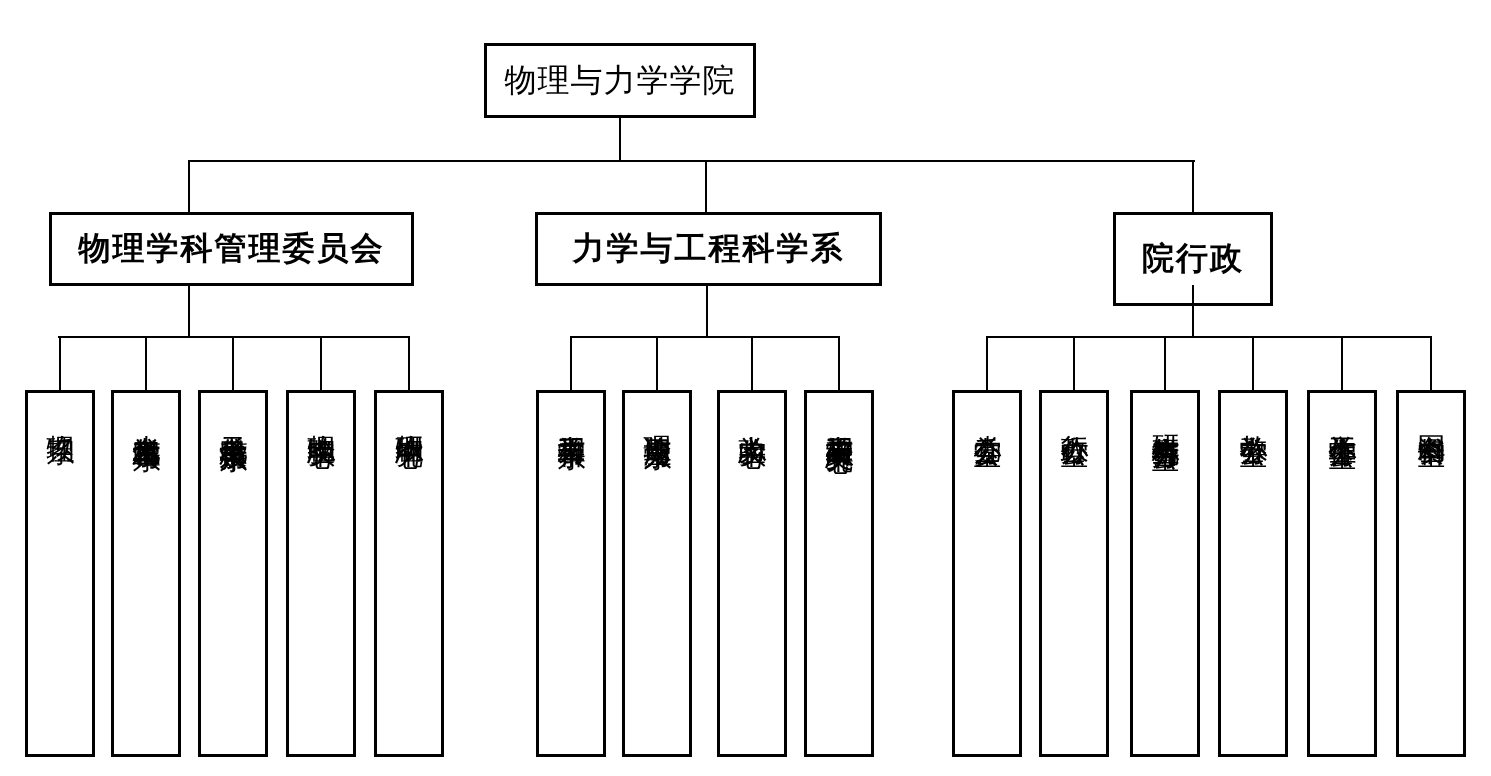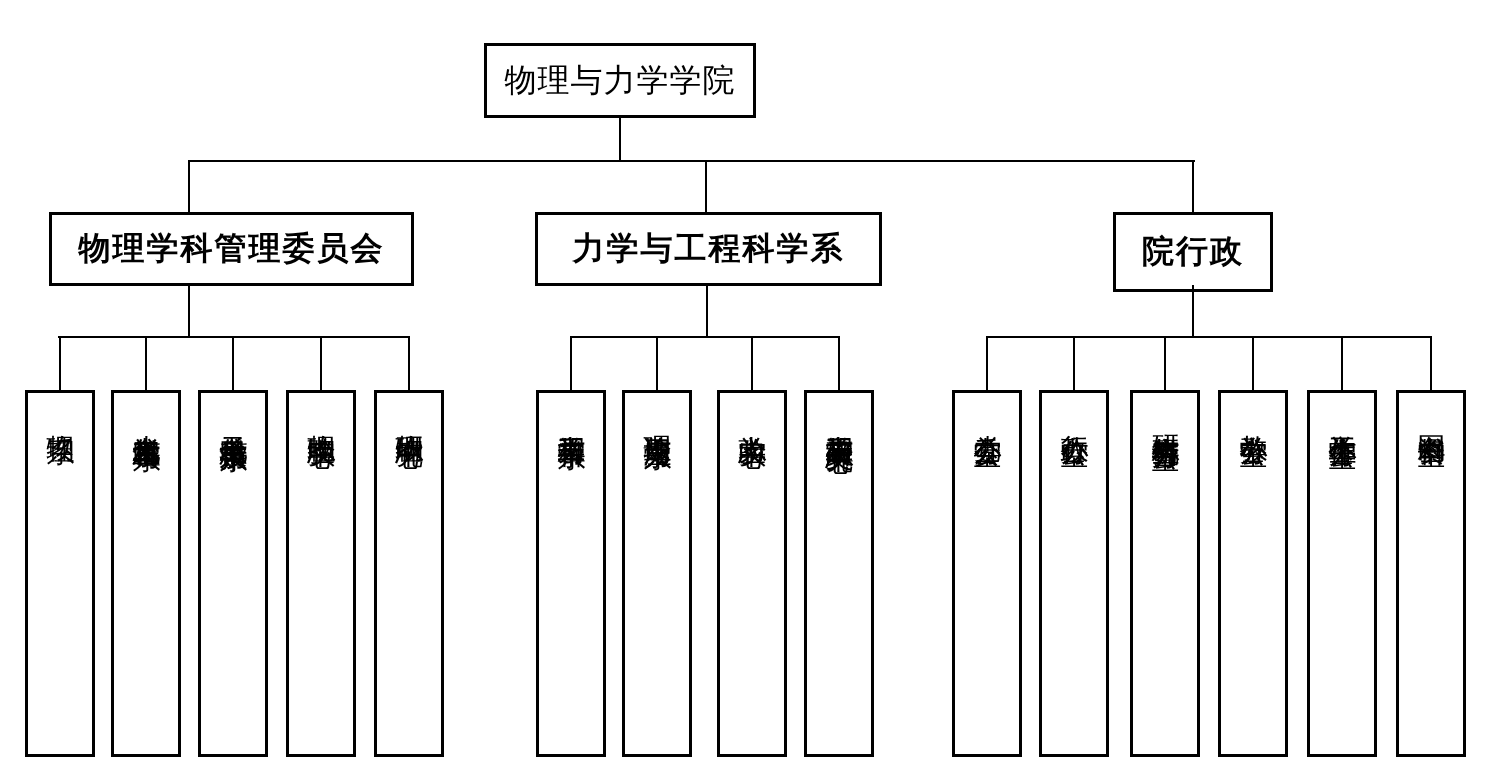--- a/index.html
+++ b/index.html
@@ -50,21 +50,21 @@
   <div class="node node-h" style="left:484px; top:43px; width:272px; height:75px;">物理与力学学院</div>
 
   <div class="line" style="left:619px; top:117px; width:2px; height:44px;"></div>
   <div class="line" style="left:188px; top:160px; width:1007px; height:2px;"></div>
   <div class="line" style="left:188px; top:160px; width:2px; height:52px;"></div>
   <div class="line" style="left:705px; top:160px; width:2px; height:52px;"></div>
   <div class="line" style="left:1192px; top:160px; width:2px; height:52px;"></div>
 
   <div class="node node-h lvl2" style="left:49px; top:212px; width:365px; height:74px;">物理学科管理委员会</div>
   <div class="node node-h lvl2" style="left:535px; top:212px; width:347px; height:74px;">力学与工程科学系</div>
-  <div class="node node-h lvl2" style="left:1113px; top:212px; width:160px; height:80px;">院行政</div>
+  <div class="node node-h lvl2" style="left:1113px; top:212px; width:160px; height:94px;">院行政</div>
 
   <div class="line" style="left:188px; top:285px; width:2px; height:52px;"></div>
   <div class="line" style="left:58px; top:336px; width:352px; height:2px;"></div>
   <div class="line" style="left:59px; top:336px; width:2px; height:54px;"></div>
   <div class="line" style="left:145px; top:336px; width:2px; height:54px;"></div>
   <div class="line" style="left:232px; top:336px; width:2px; height:54px;"></div>
   <div class="line" style="left:320px; top:336px; width:2px; height:54px;"></div>
   <div class="line" style="left:408px; top:336px; width:2px; height:54px;"></div>
 
   <div class="line" style="left:706px; top:285px; width:2px; height:52px;"></div>

